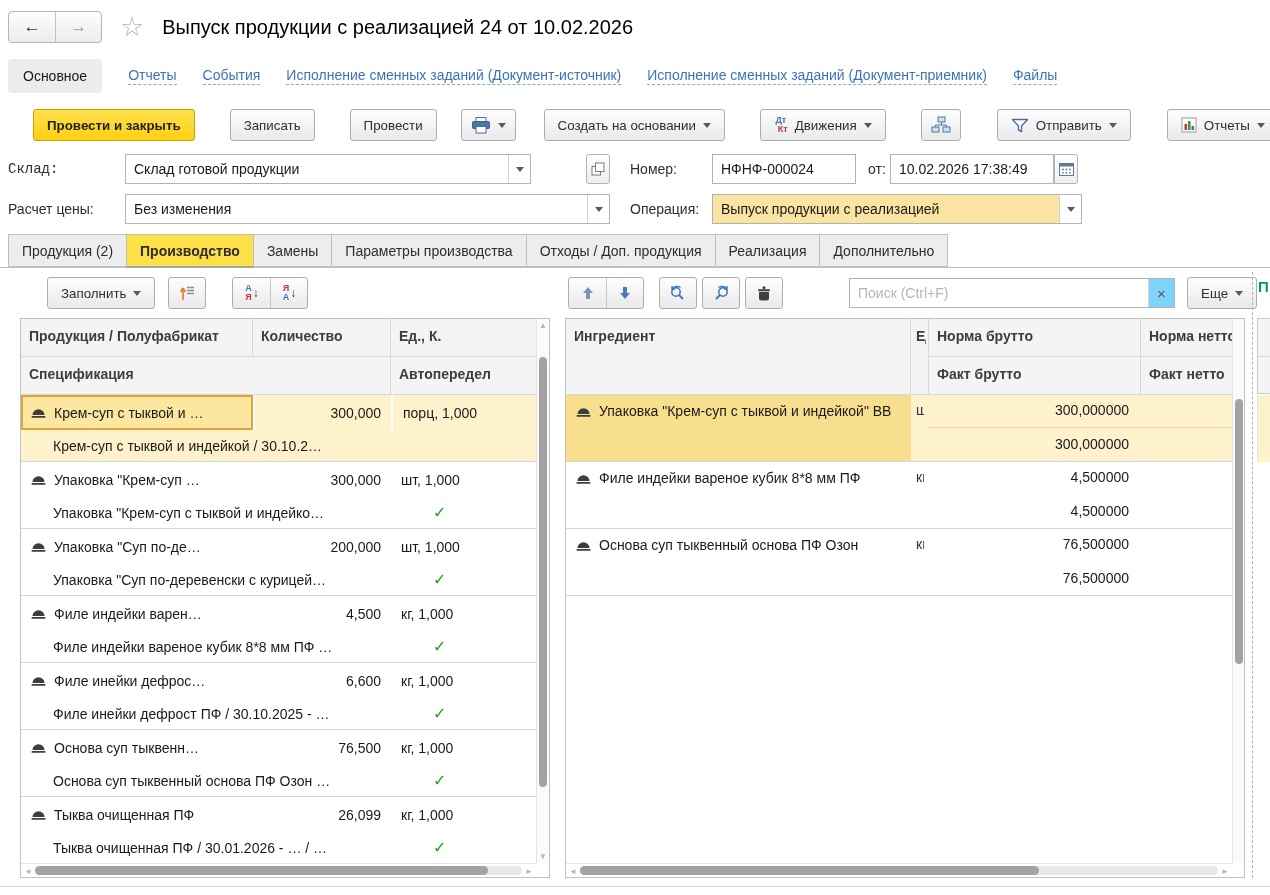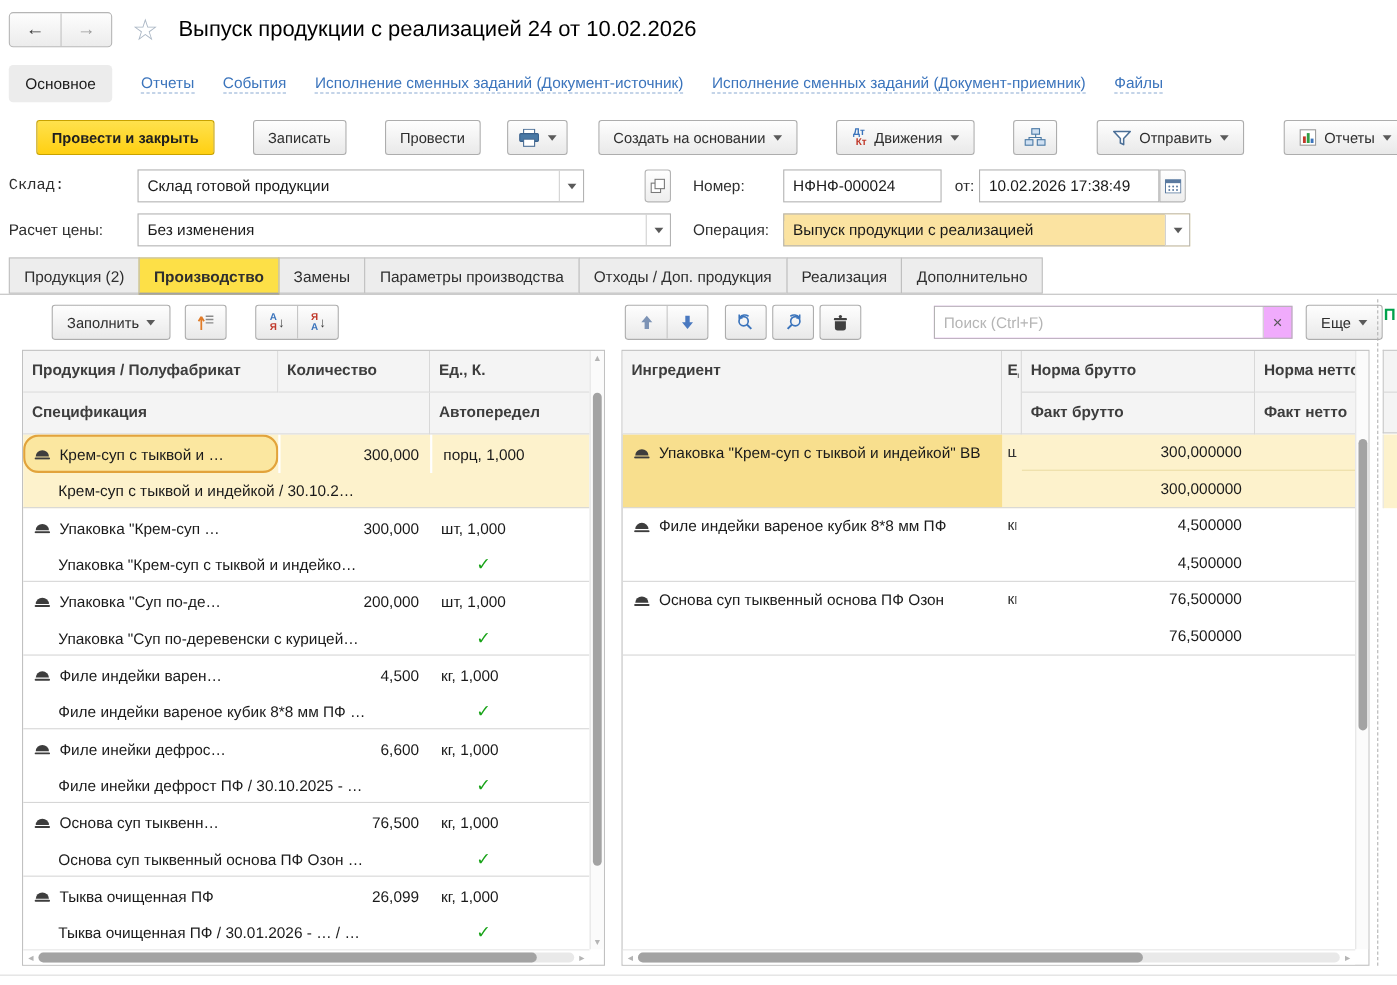--- a/index.html
+++ b/index.html
@@ -58,21 +58,21 @@
   .ptool { position:absolute; top:276px; height:34px; display:flex; align-items:center; }
   .grp { display:flex; border:1px solid #adadad; border-radius:3px; overflow:hidden; background:linear-gradient(#fefefe,#e9e9e9); }
   .grp .gbtn { width:37px; height:30px; display:flex; align-items:center; justify-content:center; cursor:pointer; }
   .grp .gbtn + .gbtn { border-left:1px solid #c6c6c6; }
   .sq { width:38px; height:32px; padding:0; }
   .sortico { display:flex; align-items:center; gap:1px; }
   .sortletters { display:flex; flex-direction:column; font-size:9px; font-weight:bold; line-height:9px; }
   .blue { color:#3b74bc; } .red { color:#c0392b; }
   .sortarrow { font-size:12px; color:#3a3a3a; }
 
-  .search { height:30px; border:1px solid #b3b3b3; display:flex; align-items:center; background:#f0abfc; }
+  .search { height:30px; border:1px solid #b3b3b3; display:flex; align-items:center; background:#7dd3fc; }
   .search input { border:0; outline:0; flex:1; height:100%; padding:0 8px; font:inherit; color:#222; }
   .search input::placeholder { color:#b5b5b5; }
   .search .clr { width:26px; align-self:stretch; display:flex; align-items:center; justify-content:center;
                  border-left:1px solid #d2d2d2; color:#555; font-size:15px; cursor:pointer; }
 
   
   .tbl { position:absolute; top:318px; height:560px; border:1px solid #c1c1c1; background:#fff; overflow:hidden; }
   .thead { position:absolute; left:0; top:0; right:13px; height:76px; background:#f4f4f4; color:#3d3d3d;font-weight:bold; }
   .hcell { position:absolute; border-right:1px solid #d8d8d8; border-bottom:1px solid #d8d8d8; padding:9px 8px 0 8px;
            white-space:nowrap; overflow:hidden; background:#f4f4f4; }
@@ -82,21 +82,21 @@
   .lrow { position:relative; height:67px; border-bottom:1px solid #d6d6d6; cursor:pointer; }
   .lrow-main { position:absolute; left:0; top:0; right:0; height:35px; display:flex; align-items:center; }
   .lrow-spec { position:absolute; left:0; top:35px; right:0; height:31px; display:flex; align-items:center; }
   .lc-name { width:232px; display:flex; align-items:center; gap:8px; padding:0 6px 0 10px; white-space:nowrap; overflow:hidden; }
   .lc-qty  { width:138px; text-align:right; padding-right:10px; white-space:nowrap; }
   .lc-unit { flex:1; padding-left:10px; white-space:nowrap; overflow:hidden; }
   .lc-spec { width:370px; padding-left:32px; white-space:nowrap; overflow:hidden; }
   .lc-check { flex:1; padding-left:42px; }
   .check { color:#18a318; font-weight:bold; font-size:16px; }
   .lrow.sel { background:#fdf2cc; }
-  .lrow.sel .lc-name { background:#fbe7a0; outline:2px solid #e2a33c; outline-offset:-2px; height:100%;border-radius:14px; }
+  .lrow.sel .lc-name { background:#fbe7a0; outline:2px solid #e2a33c; outline-offset:-2px; height:100%; }
   .lrow.sel .lc-qty, .lrow.sel .lc-unit { border-left:2px solid #fff; height:100%; display:flex; align-items:center; }
   .lrow.sel .lc-qty { justify-content:flex-end; }
 
   
   .rrow { position:relative; height:67px; border-bottom:1px solid #d6d6d6; cursor:pointer; }
   .rc-name { position:absolute; left:0; top:0; width:345px; height:100%; padding:7px 8px 0 10px; display:flex; gap:8px; line-height:19px; }
   .rc-unit { position:absolute; left:345px; top:0; width:18px; height:100%; overflow:hidden; padding:7px 0 0 5px; color:#333; }
   .rc-vals { position:absolute; left:363px; top:0; right:0; height:100%; }
   .rsub { position:absolute; left:0; right:0; height:33px; display:flex; }
   .rsub.b { top:34px; }

